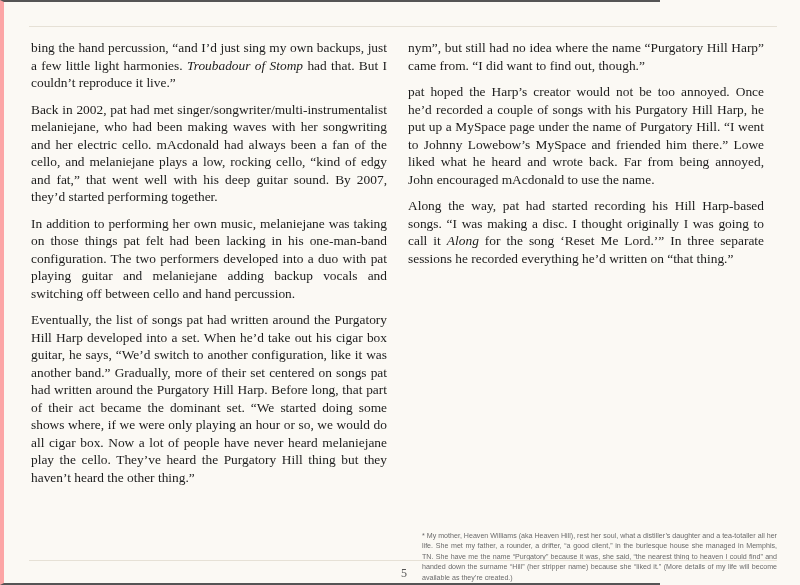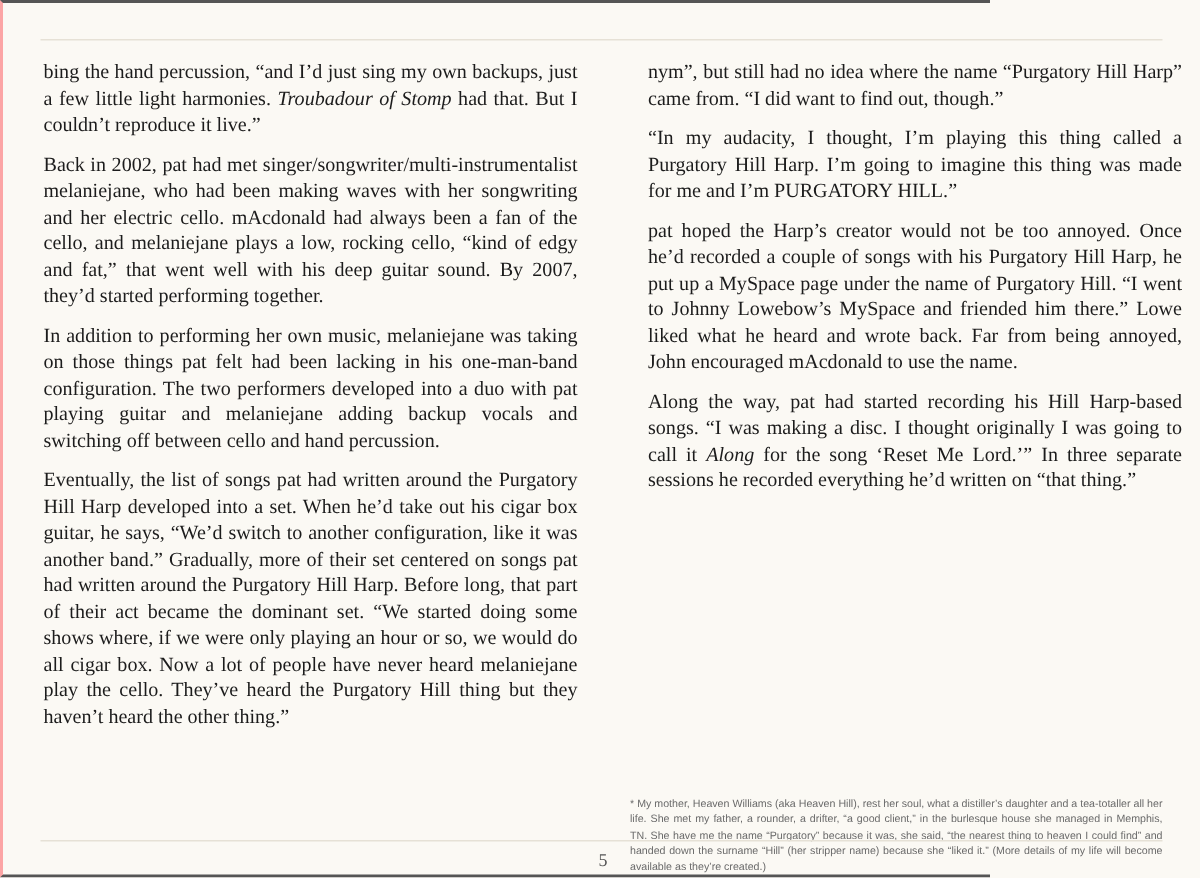--- a/index.html
+++ b/index.html
@@ -13,21 +13,21 @@
     body {
       position: relative;
       font-family: "DejaVu Serif", "Liberation Serif", serif;
     }
     .frame {
       position: absolute;
       left: 0; top: 0;
       width: 660px; height: 585px;
       box-sizing: border-box;
       border-top: 2px solid #555555;
-      border-left: 2px solid #fca5a5;
+      border-left: 4px solid #fca5a5;
       border-bottom: 2px solid #555555;
       background: #fbf9f4;
     }
     .rule {
       position: absolute;
       left: 25px;
       width: 748px;
       height: 1px;
       background: #e6e1d6;
     }
@@ -38,21 +38,21 @@
       top: 37px;
       width: 356px;
       font-family: "Liberation Serif", "DejaVu Serif", serif;
       font-size: 13.4px;
       line-height: 17.5px;
       color: #1c1c1c;
       text-align: justify;
       hyphens: manual;
     }
     .column.left { left: 27px; }
-    .column.right { left: 430px; }
+    .column.right { left: 404px; }
     .column p {
       margin: 0 0 9px 0;
     }
     .column p em { font-style: italic; }
     .footnote {
       position: absolute;
       left: 418px;
       top: 529px;
       width: 355px;
       font-family: "Liberation Sans", "DejaVu Sans", sans-serif;
@@ -80,21 +80,20 @@
 
   <div class="column left">
     <p><span>bing the hand percussion, “and I’d just sing my own backups, just a few little light harmonies. </span><em>Troubadour of Stomp</em><span> had that. But I couldn’t reproduce it live.”</span></p>
     <p>Back in 2002, pat had met singer/songwriter/multi-instrumentalist melaniejane, who had been making waves with her songwriting and her electric cello. mAcdonald had always been a fan of the cello, and melaniejane plays a low, rocking cello, “kind of edgy and fat,” that went well with his deep guitar sound. By 2007, they’d started performing together.</p>
     <p>In addition to performing her own music, melaniejane was taking on those things pat felt had been lacking in his one-man-band configuration. The two performers developed into a duo with pat playing guitar and melaniejane adding backup vocals and switching off between cello and hand percussion.</p>
     <p>Eventually, the list of songs pat had written around the Purgatory Hill Harp developed into a set. When he’d take out his cigar box guitar, he says, “We’d switch to another configuration, like it was another band.” Gradually, more of their set centered on songs pat had written around the Purgatory Hill Harp. Before long, that part of their act became the dominant set. “We started doing some shows where, if we were only playing an hour or so, we would do all cigar box. Now a lot of people have never heard melaniejane play the cello. They’ve heard the Purgatory Hill thing but they haven’t heard the other thing.”</p>
   </div>
 
   <div class="column right">
     <p>nym”, but still had no idea where the name “Purgatory Hill Harp” came from. “I did want to find out, though.”</p>
-    <p>“In my audacity, I thought, I’m playing this thing called a Purgatory Hill Harp. I’m going to imagine this thing was made for me and I’m PURGATORY HILL.”</p>
     <p>pat hoped the Harp’s creator would not be too annoyed. Once he’d recorded a couple of songs with his Purgatory Hill Harp, he put up a MySpace page under the name of Purgatory Hill. “I went to Johnny Lowebow’s MySpace and friended him there.” Lowe liked what he heard and wrote back. Far from being annoyed, John encouraged mAcdonald to use the name.</p>
     <p><span>Along the way, pat had started recording his Hill Harp-based songs. “I was making a disc. I thought originally I was going to call it </span><em>Along</em><span> for the song ‘Reset Me Lord.’” In three separate sessions he recorded everything he’d written on “that thing.”</span></p>
   </div>
 
   <div class="footnote">* My mother, Heaven Williams (aka Heaven Hill), rest her soul, what a distiller’s daughter and a tea-totaller all her life. She met my father, a rounder, a drifter, “a good client,” in the burlesque house she managed in Memphis, TN. She have me the name “Purgatory” because it was, she said, “the nearest thing to heaven I could find” and handed down the surname “Hill” (her stripper name) because she “liked it.” (More details of my life will become available as they’re created.)</div>
 
   <div class="rule bottom"></div>
 
   <div class="page-number">5</div>
 </div>

